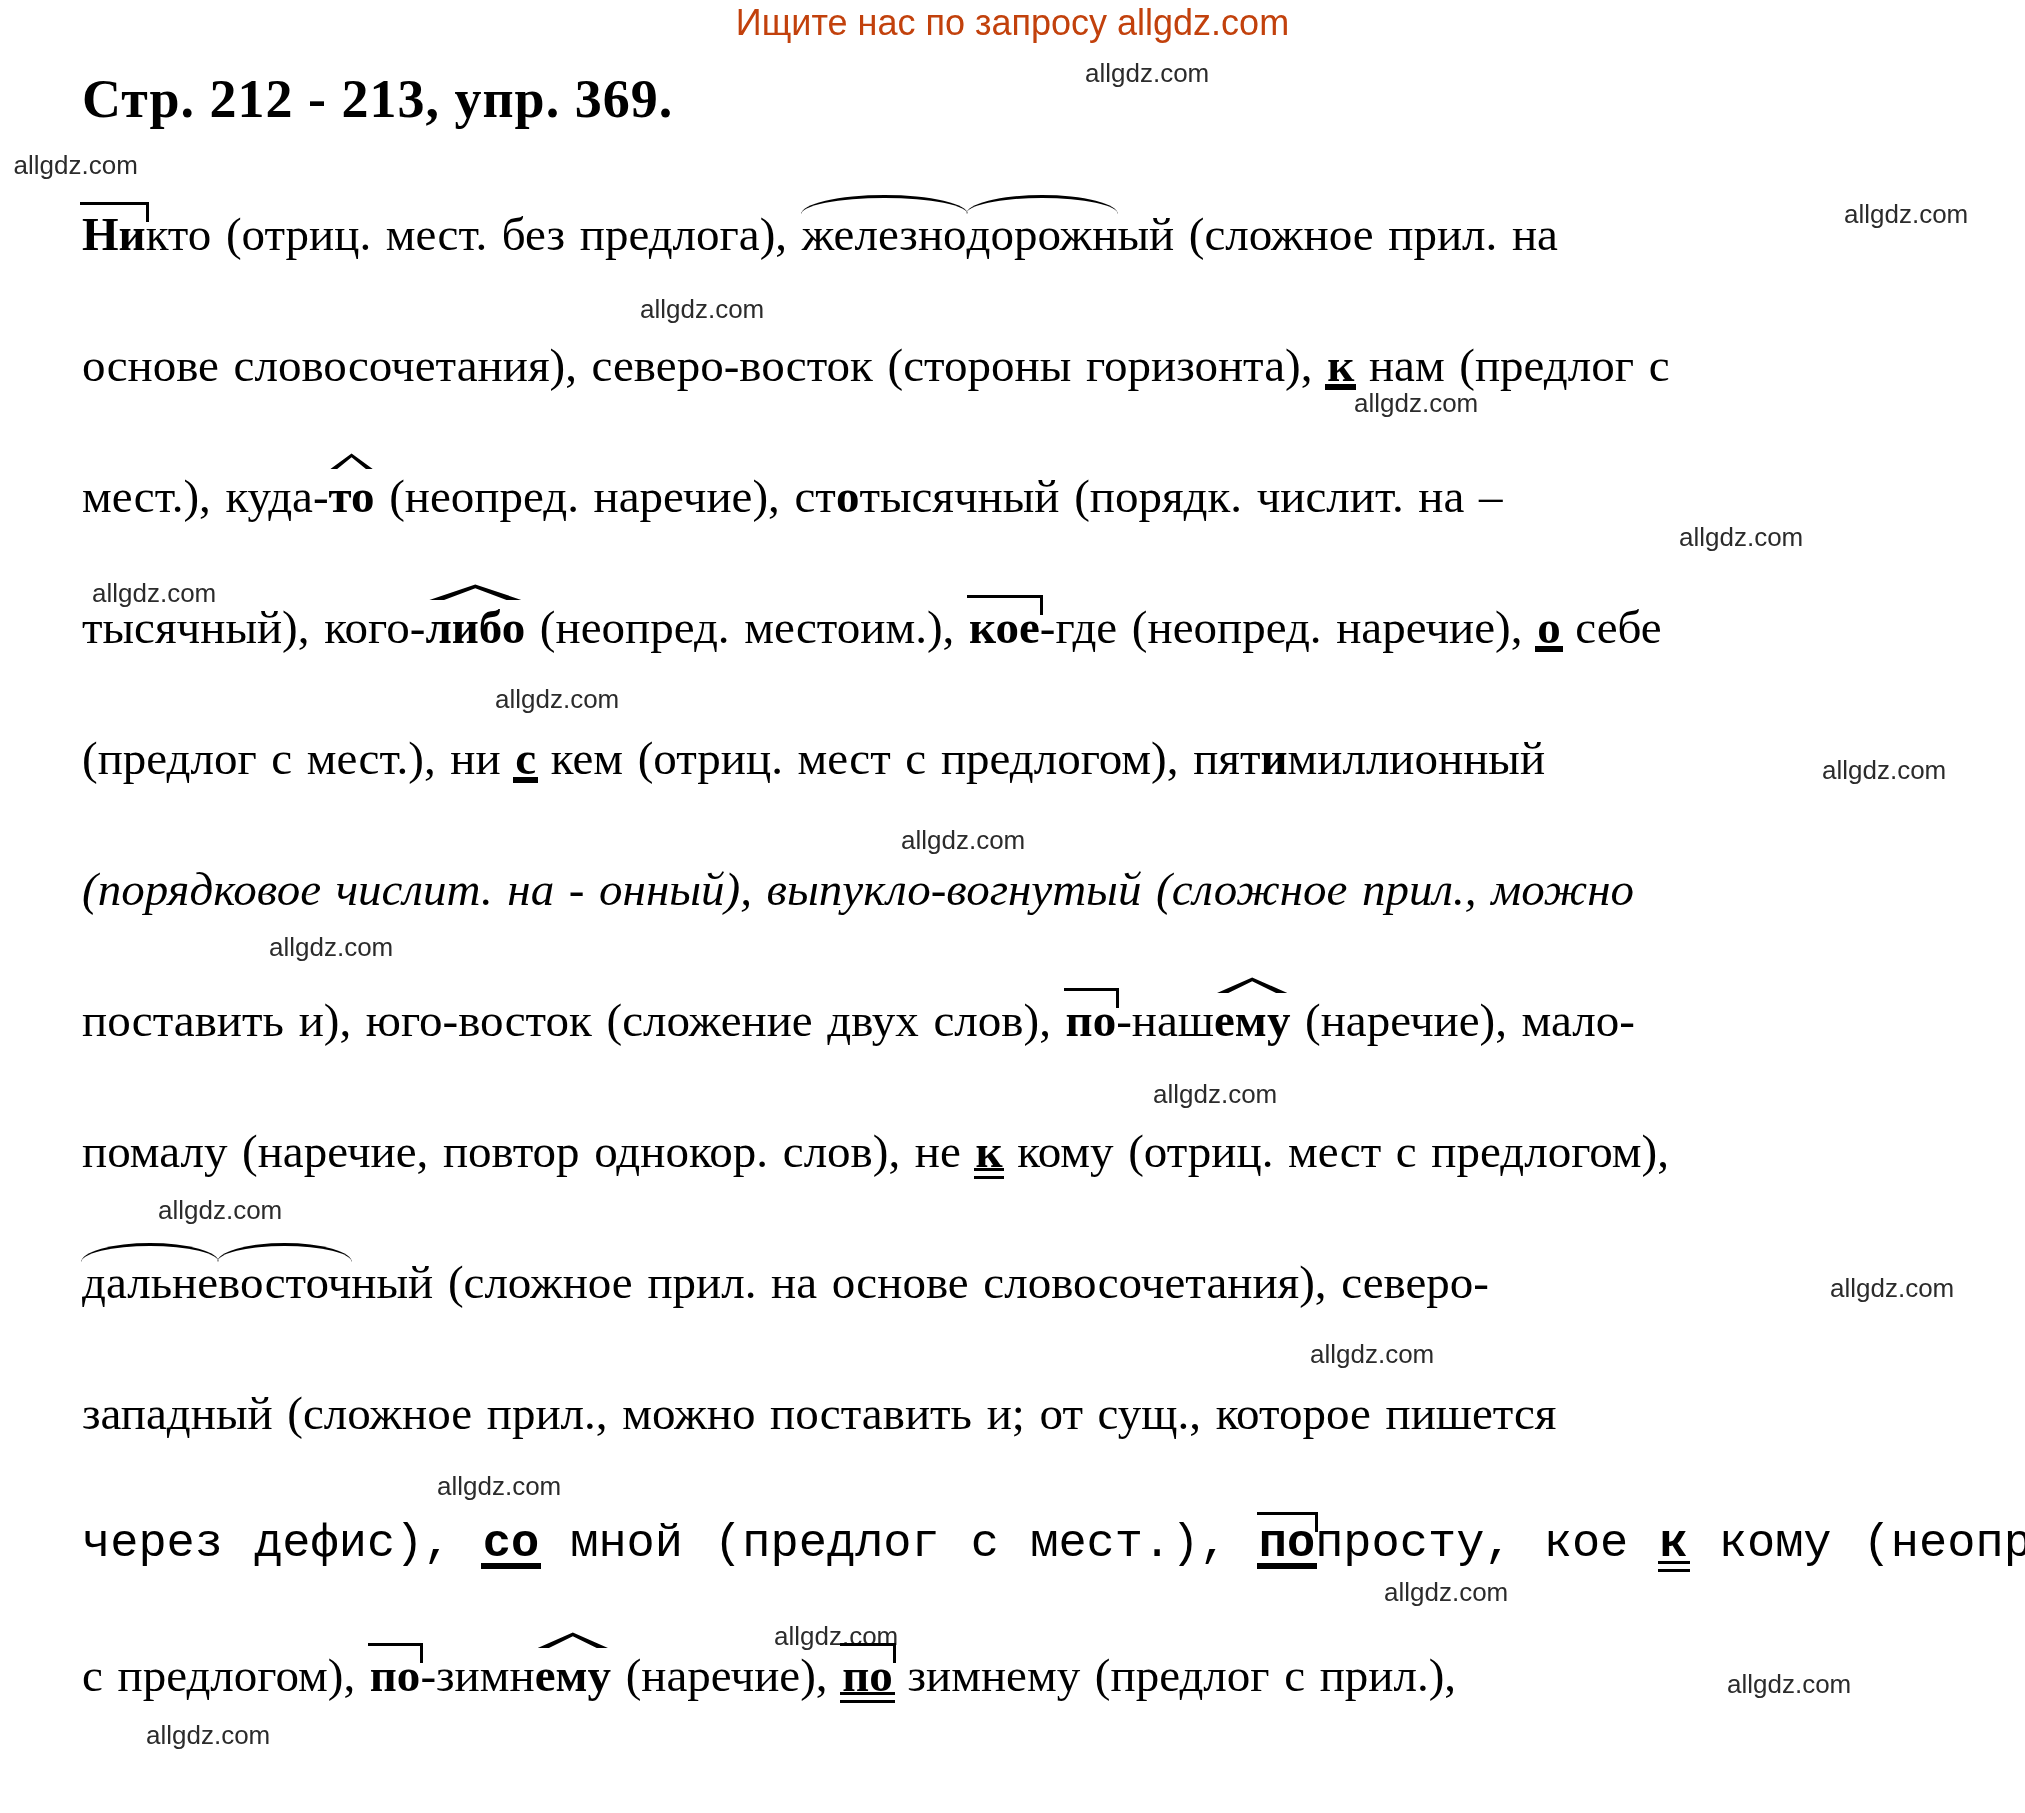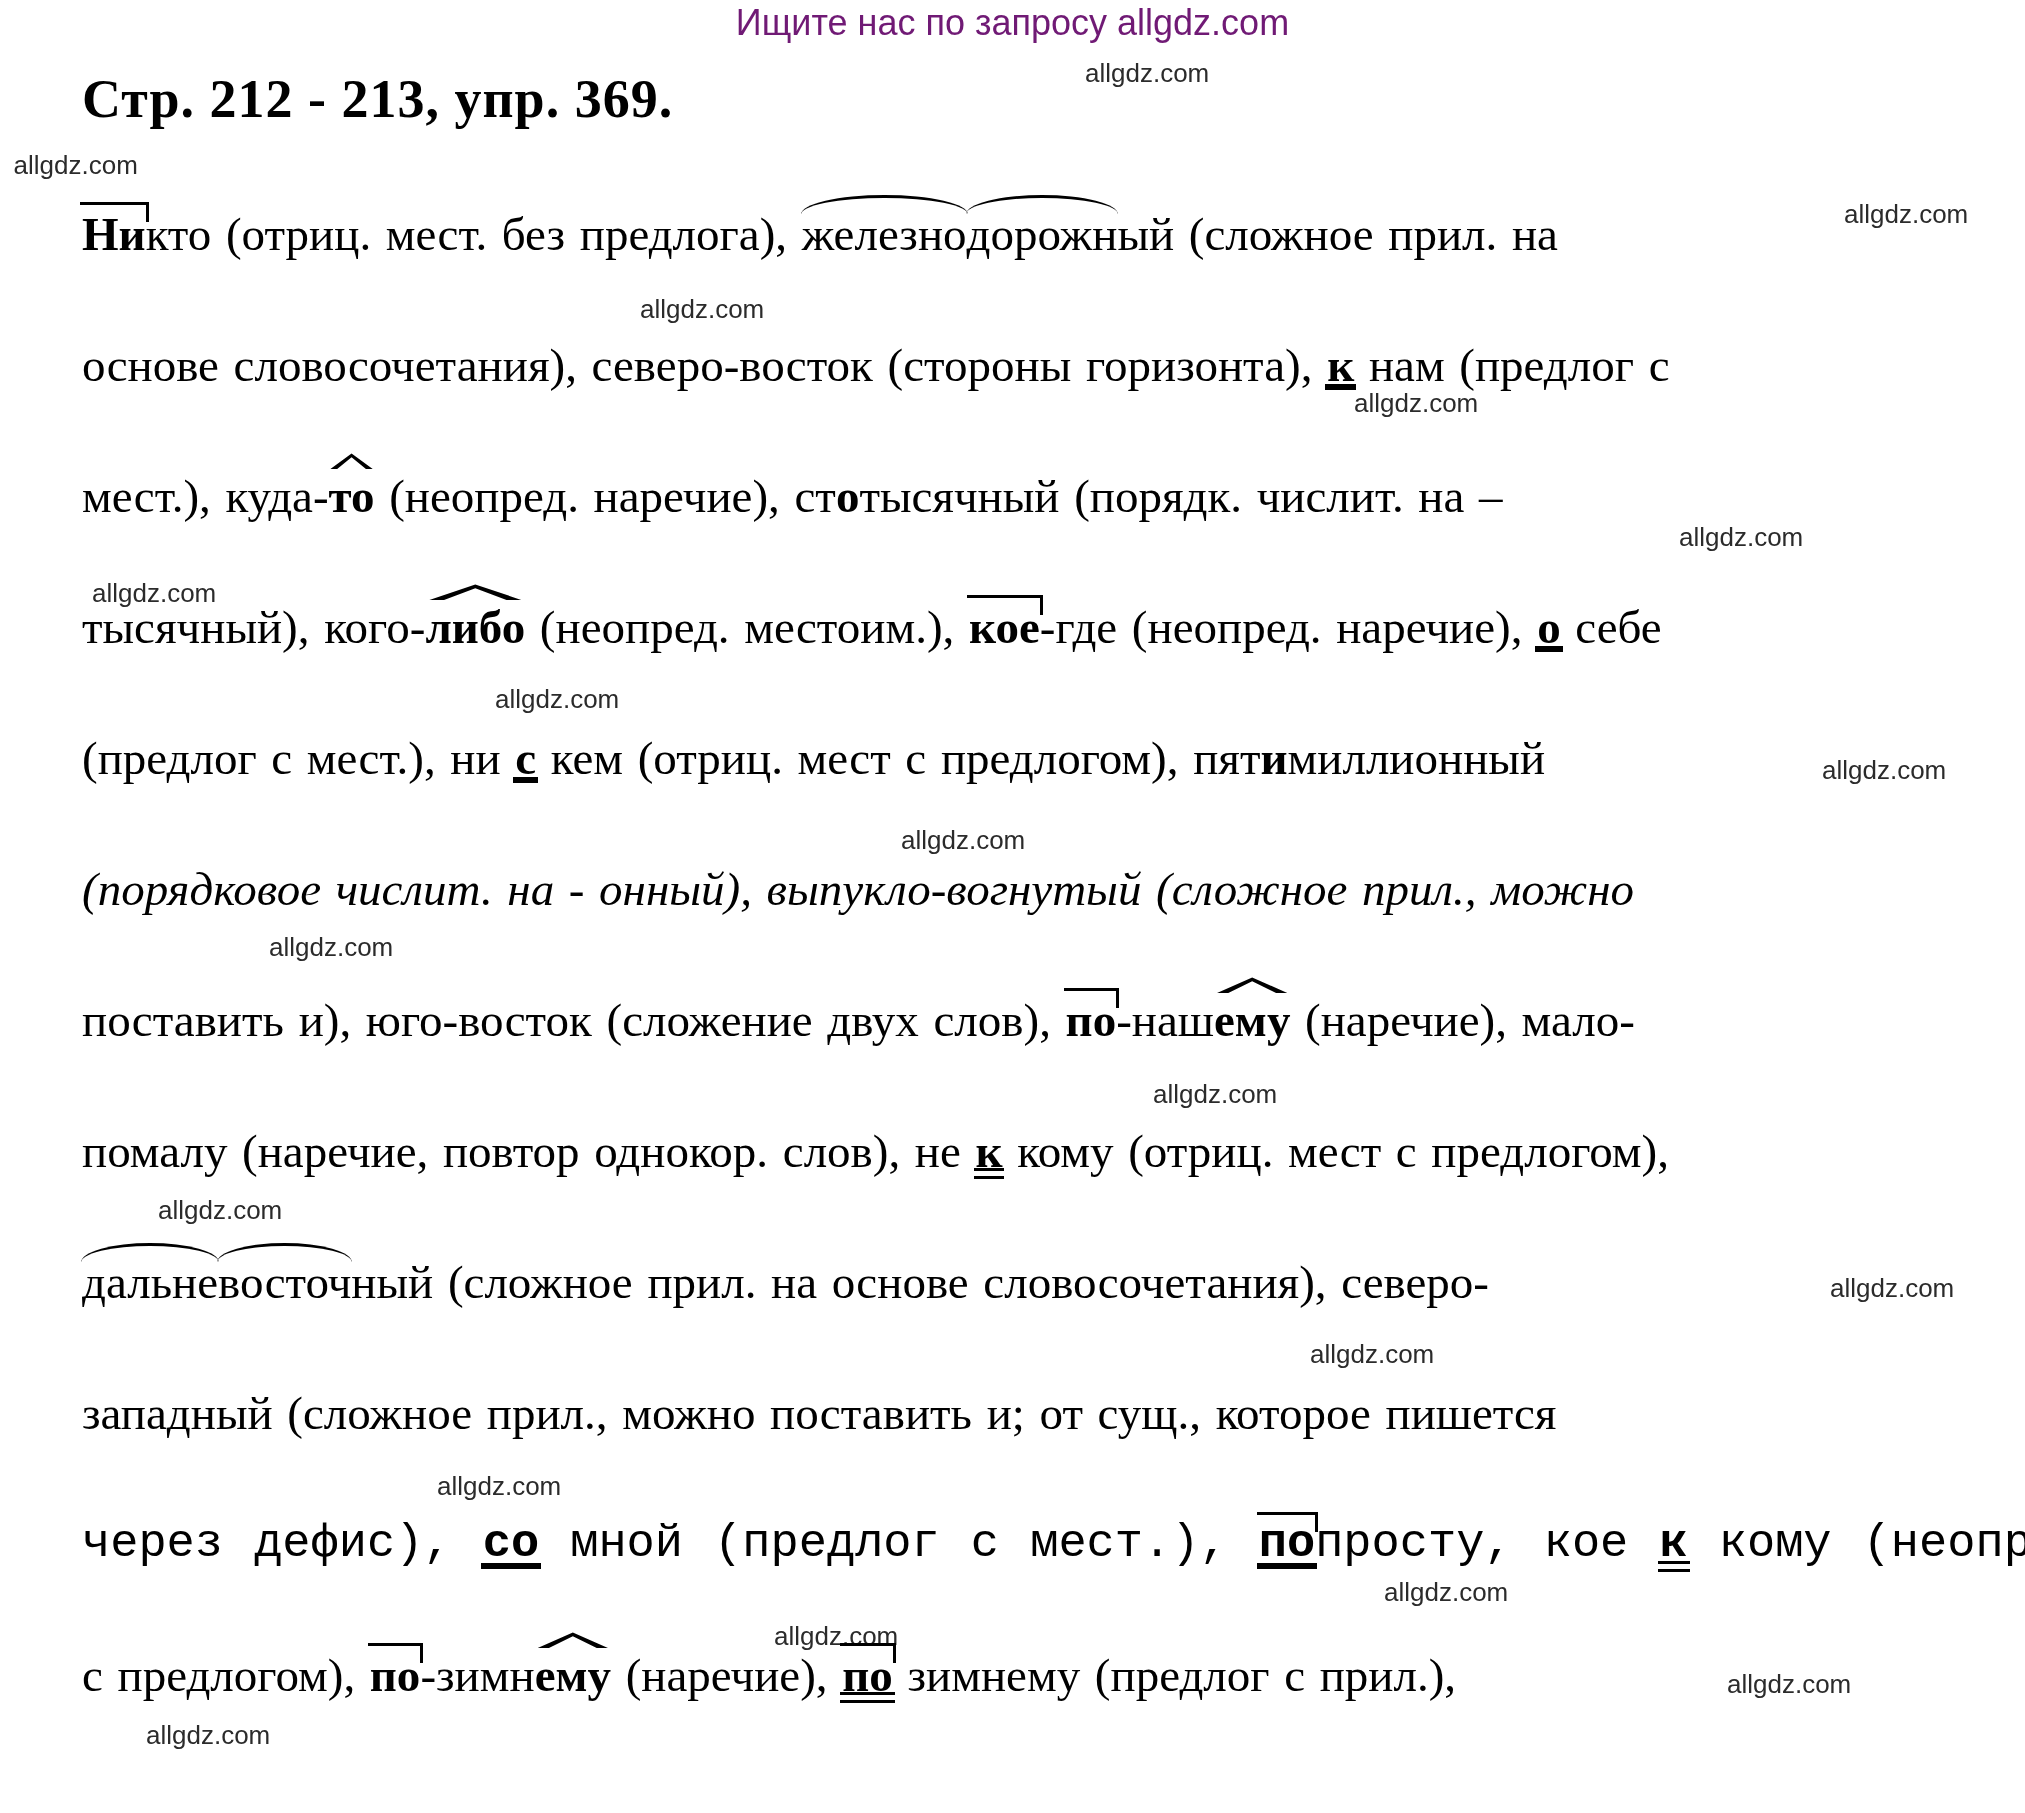--- a/index.html
+++ b/index.html
@@ -59,21 +59,21 @@
   .footer{
     position:absolute;top:1759px;left:0;width:100%;text-align:center;
     font-family:"Liberation Sans","DejaVu Sans",sans-serif;
     font-size:33px;word-spacing:7.8px;
   }
 </style>
 </head>
 <body>
 
 <div id="page">
-  <div class="promo" style="color: #701a75;">Ищите нас по запросу allgdz.com</div>
+  <div class="promo" style="color: #c2410c;">Ищите нас по запросу allgdz.com</div>
   <div class="title">Стр. 212 - 213, упр. 369.</div>
   <div>
       <span class="wm" style="left: 1085px; top: 58px; color: rgb(43, 43, 43);">allgdz.com</span>
       <span class="wm" style="left: 13.6px; top: 150px; color: rgb(43, 43, 43);">allgdz.com</span>
       <span class="wm" style="left: 1844px; top: 199px; color: rgb(43, 43, 43);">allgdz.com</span>
       <span class="wm" style="left: 640px; top: 294px; color: rgb(43, 43, 43);">allgdz.com</span>
       <span class="wm" style="left: 1354px; top: 388px; color: rgb(43, 43, 43);">allgdz.com</span>
       <span class="wm" style="left: 1679px; top: 522px; color: rgb(43, 43, 43);">allgdz.com</span>
       <span class="wm" style="left: 92px; top: 578px; color: rgb(43, 43, 43);">allgdz.com</span>
       <span class="wm" style="left: 495px; top: 684px; color: rgb(43, 43, 43);">allgdz.com</span>

